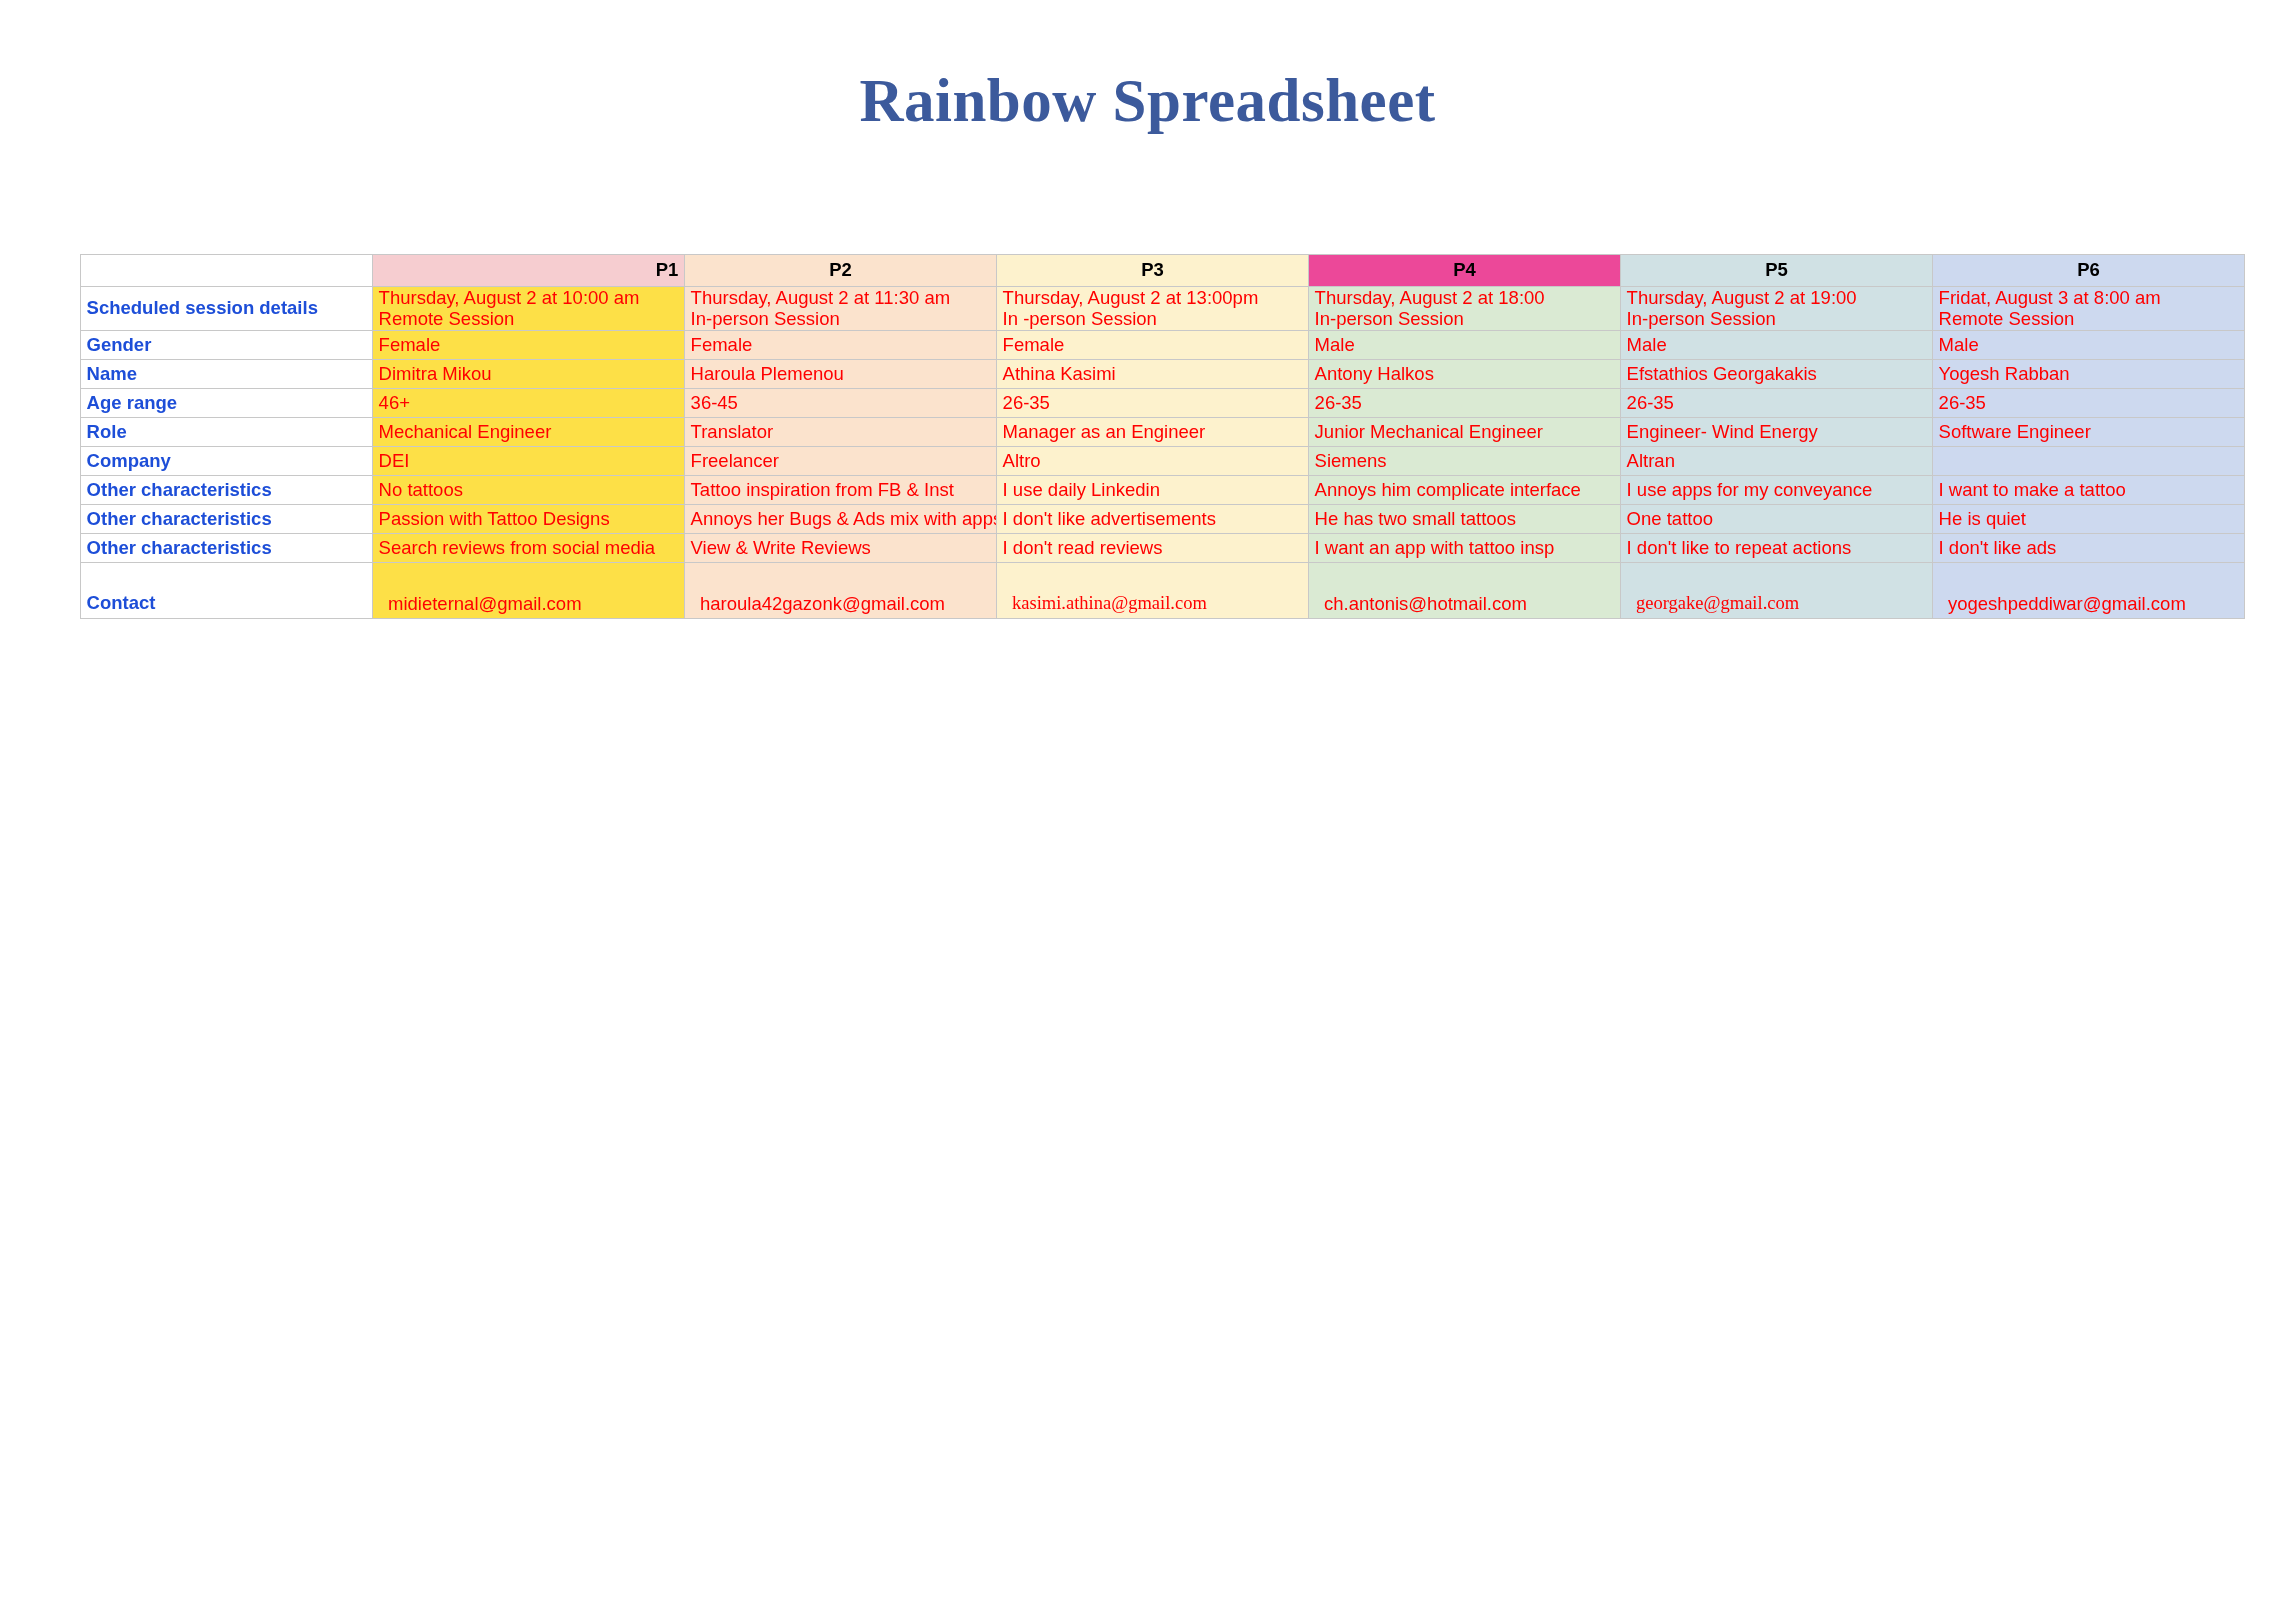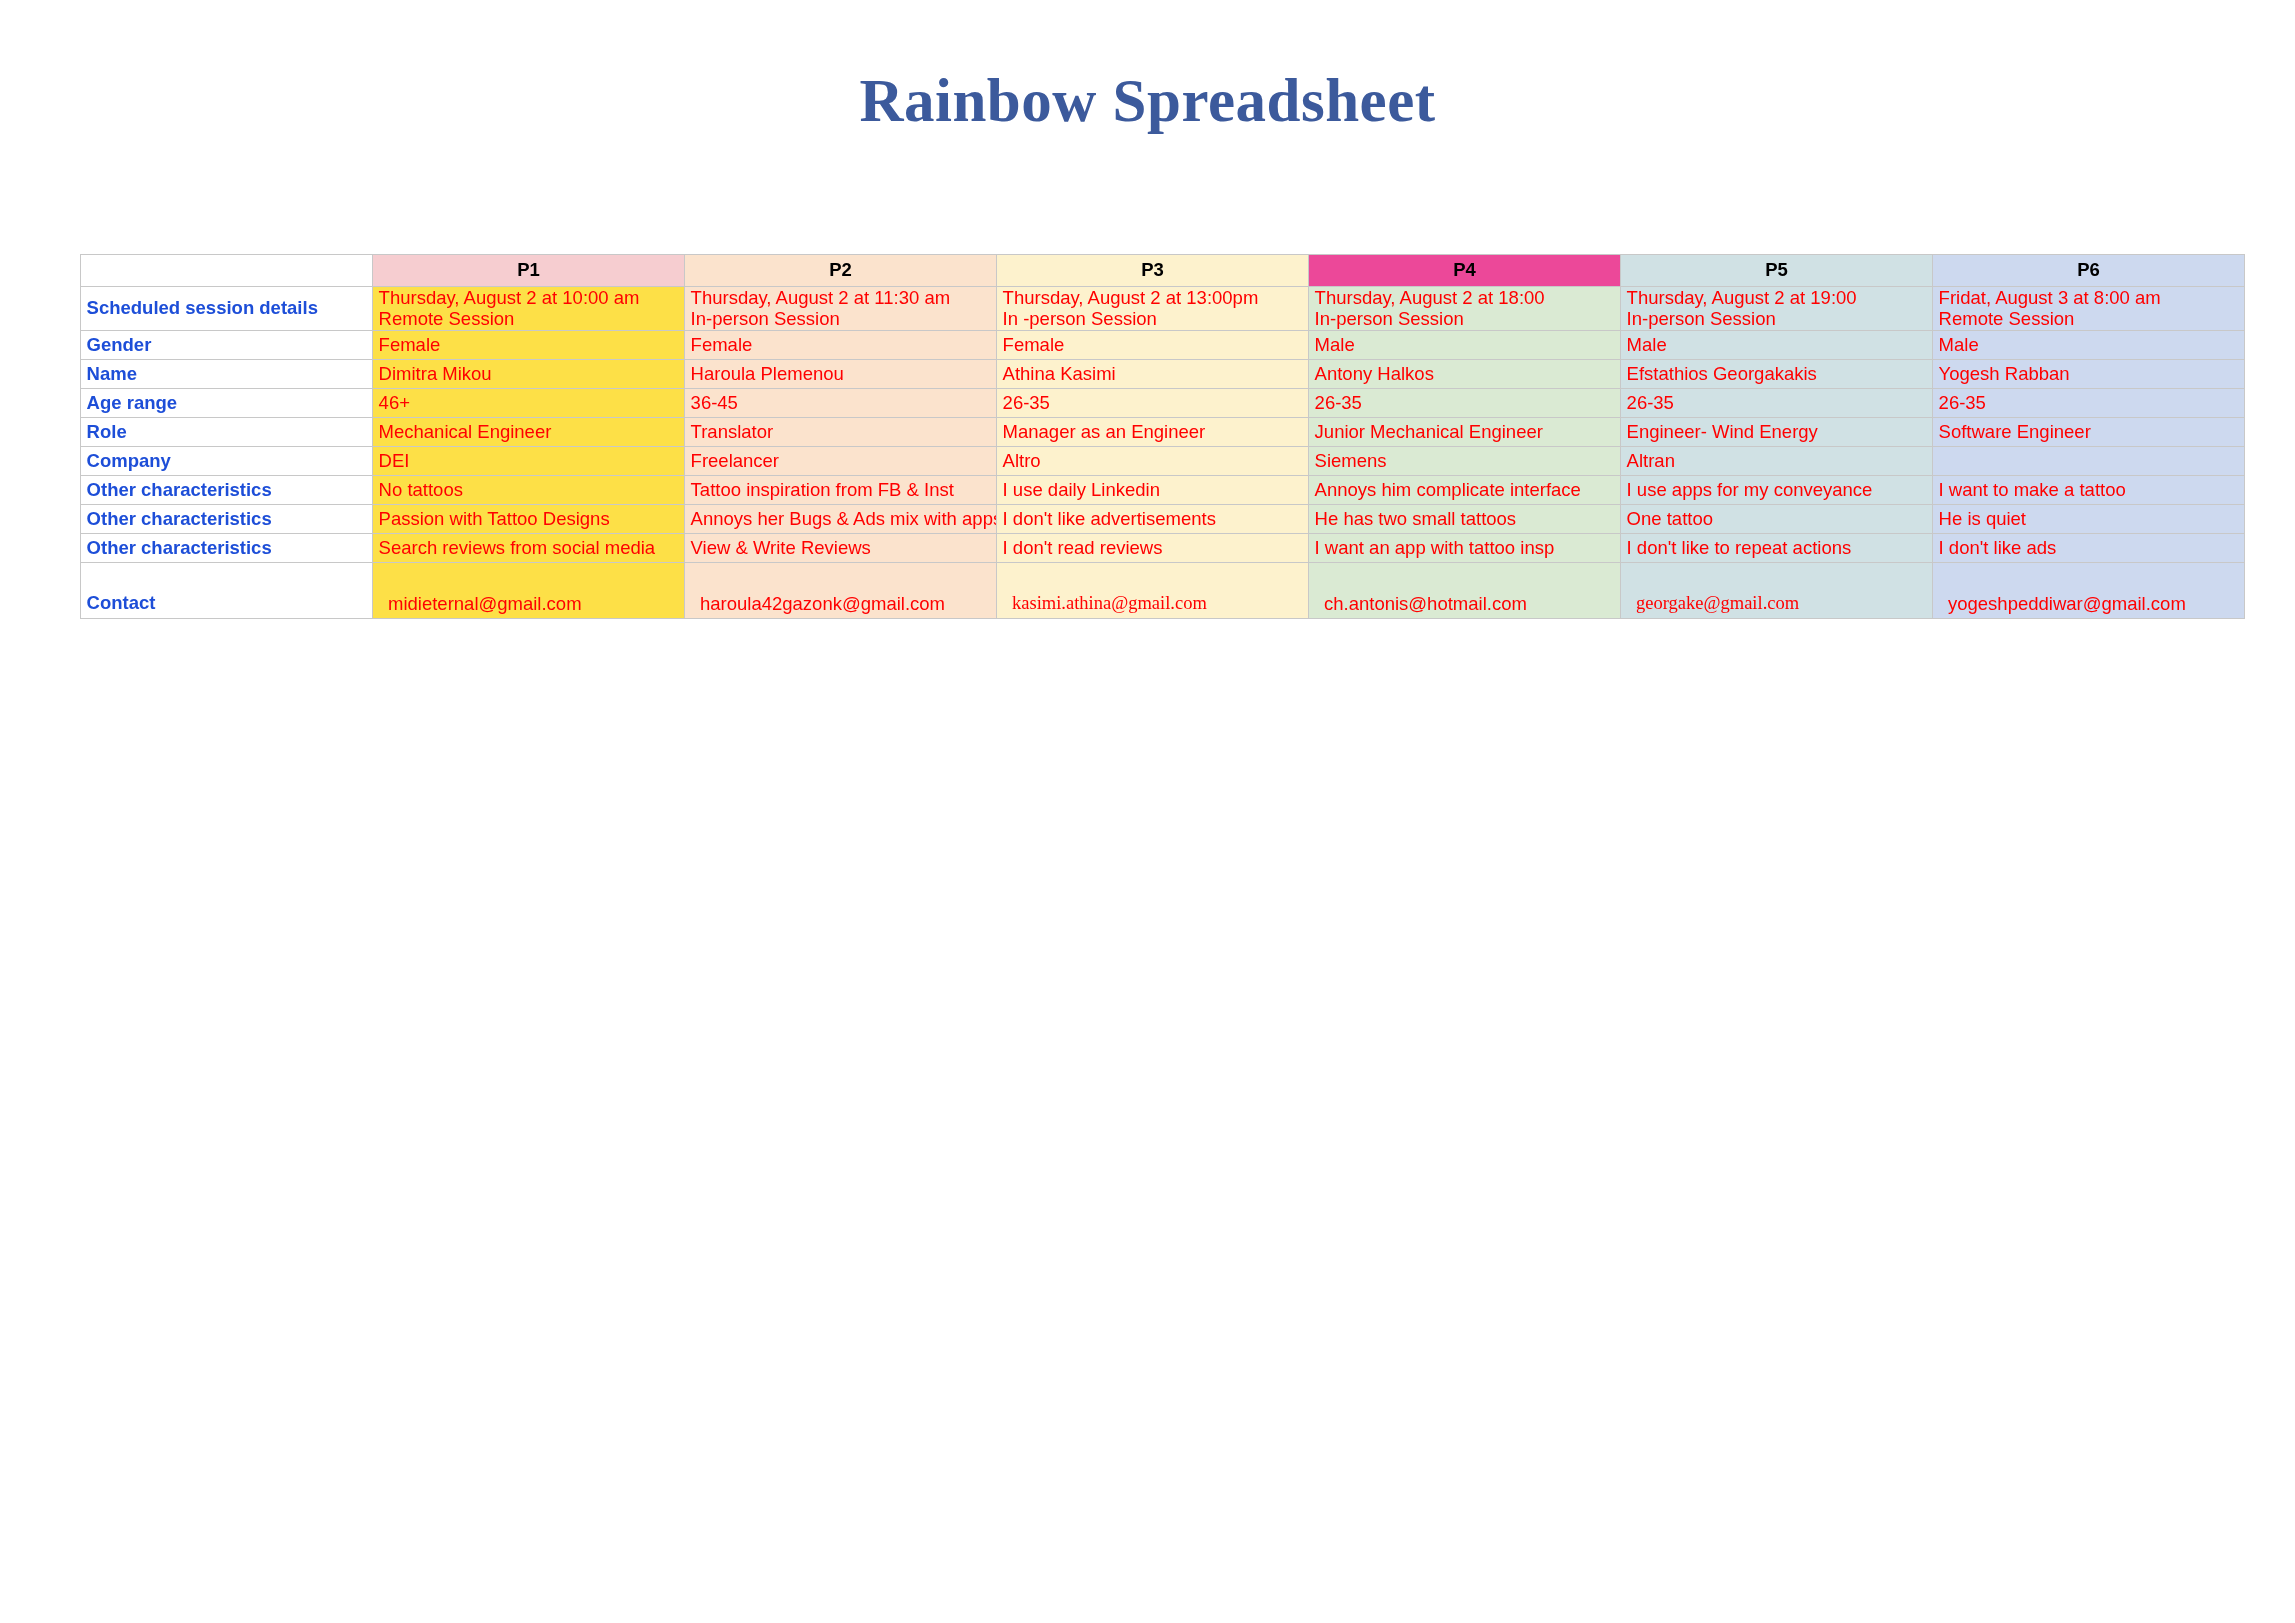--- a/index.html
+++ b/index.html
@@ -80,21 +80,21 @@
   .val .l2 { display: block; }
 
   
   .p1 { background: #fde047; }
   .p2 { background: #fbe3cd; }
   .p3 { background: #fdf2cd; }
   .p4 { background: #daead3; }
   .p5 { background: #d0e1e4; }
   .p6 { background: #cdd9ef; }
 
-  .p1.hdr-cell { background: #f6cdd0; }
+  .p1.hdr-cell { background: #f6cdd0; text-align: right; }
   .p2.hdr-cell { background: #fbe3cd; }
   .p3.hdr-cell { background: #fdf2cd; }
   .p4.hdr-cell { background: #ec4899; }
   .p5.hdr-cell { background: #d0e1e4; }
   .p6.hdr-cell { background: #cdd9ef; }
 
   tr.r-session td { height: 43px; }
   tr.r-std td     { height: 28px; }
   tr.r-contact td { height: 51px; }
   tr.r-contact .val { vertical-align: bottom; padding-left: 15px; }

